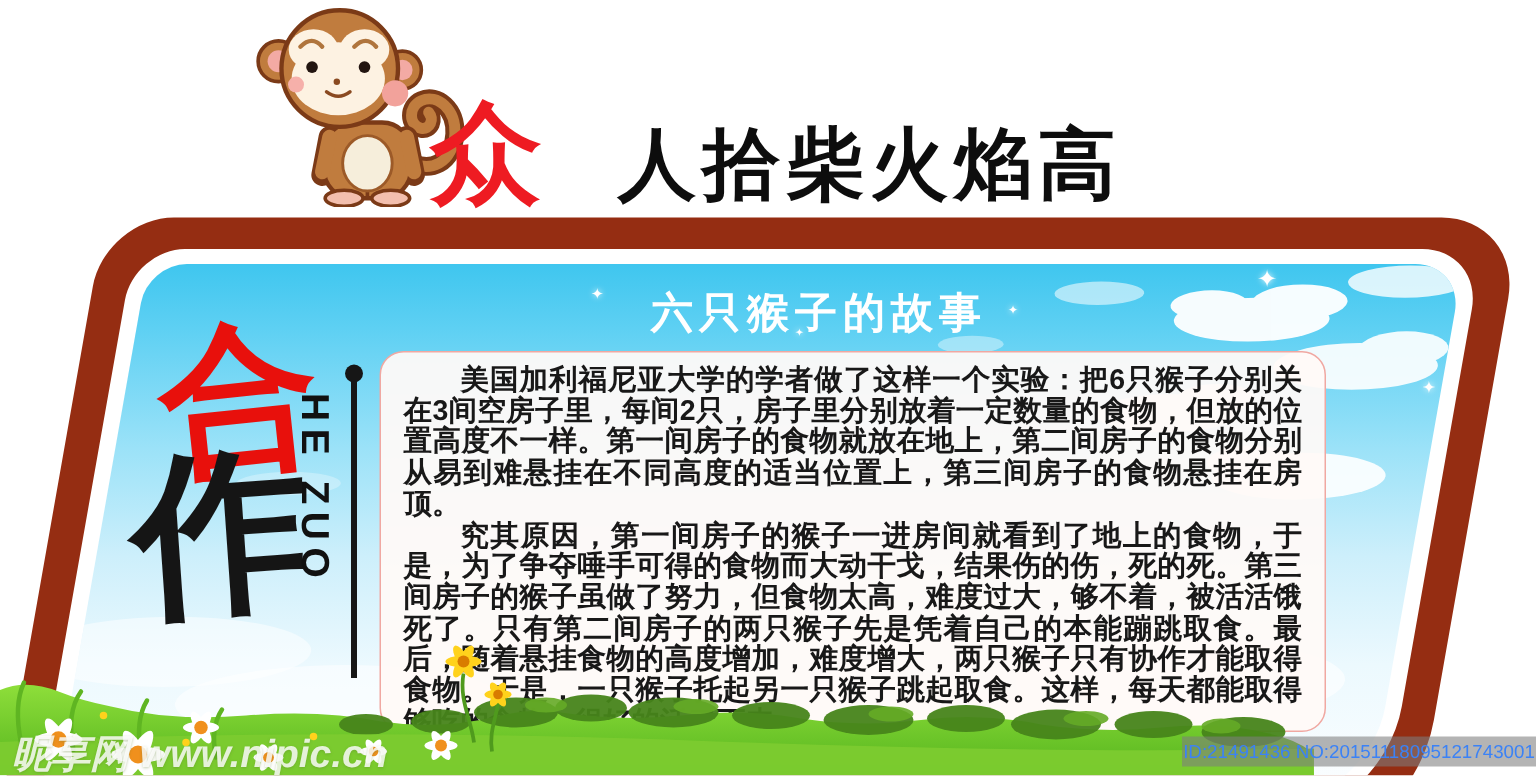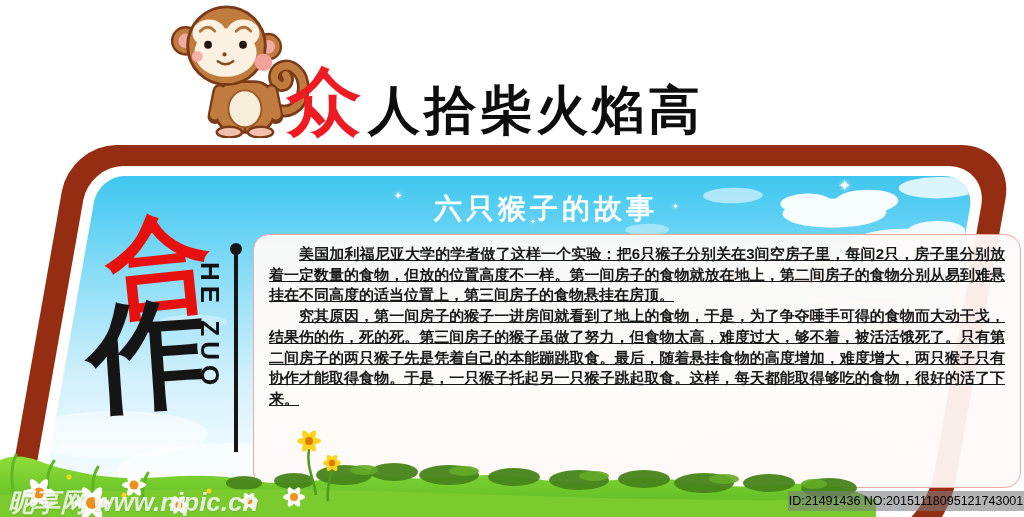--- a/index.html
+++ b/index.html
@@ -7,21 +7,21 @@
     position:relative;width:1024px;height:517px;background:#ffffff;
     overflow:hidden;font-family:"Liberation Sans",sans-serif;
   }
 
   
   .main-title{
     position:absolute;left:287px;top:0;height:136px;
     display:flex;align-items:flex-end;gap:7px;font-weight:900;white-space:nowrap;
   }
   .t-accent{color:#ee1b22;font-size:74px;line-height:.92;}
-  .t-rest{color:#0d0d0d;font-size:52px;line-height:.98;letter-spacing:4px;}
+  .t-rest{color:#0d0d0d;font-size:52px;line-height:.98;letter-spacing:4px;margin-left:44px;}
 
   
   .panel{
     position:absolute;left:70px;top:145px;width:945px;height:430px;
     background:#952d12;border-radius:46px 54px 95px 60px;
     transform:skewX(-10deg);transform-origin:left top;
   }
   .panel-white{
     position:absolute;inset:21px 23px 26px 23px;background:#ffffff;
     border-radius:34px 40px 78px 46px;
@@ -56,39 +56,39 @@
   .pinyin{
     position:absolute;left:194px;top:262px;height:190px;
     writing-mode:vertical-rl;text-orientation:sideways;
     font-size:26px;font-weight:bold;letter-spacing:5px;color:#111;white-space:nowrap;
   }
   .vline{position:absolute;left:234px;top:252px;width:4px;height:200px;background:#161616;}
   .vdot{position:absolute;left:230px;top:243px;width:12px;height:12px;border-radius:50%;background:#161616;}
 
   
   .textbox{
-    position:absolute;left:253px;top:234px;width:768px;height:254px;box-sizing:border-box;
+    position:absolute;left:253px;top:234px;width:631px;height:254px;box-sizing:border-box;
     background:rgba(255,250,248,.94);border:1px solid #f0a8a2;border-radius:16px;
     padding:9px 15px 0 15px;overflow:hidden;
-    font-size:15px;line-height:20.7px;font-weight:700;color:#181818;text-align:justify;text-decoration:underline;
+    font-size:19px;line-height:20.7px;font-weight:700;color:#181818;text-align:justify;
   }
   .textbox p{margin:0;text-indent:2em;}
 
   
   .grass{position:absolute;left:-6px;top:425px;width:902px;height:92px;}
   .monkey{position:absolute;left:164px;top:2px;width:158px;height:136px;}
 
   .watermark{
     position:absolute;left:8px;top:485px;white-space:nowrap;
     font-size:26px;font-weight:bold;font-style:italic;
     color:rgba(255,255,255,.82);text-shadow:0 1px 2px rgba(90,120,40,.35);
   }
   .idbar{
     position:absolute;left:788px;top:491px;width:236px;height:20px;
-    background:rgba(125,125,125,.58);color:#000000;font-size:12.5px;
+    background:rgba(125,125,125,.58);color:#3b82f6;font-size:12.5px;
     display:flex;align-items:center;justify-content:center;white-space:nowrap;
   }
 </style>
 </head>
 <body>
 
 <div class="page">
 
   <div class="panel">
     <div class="panel-white">

